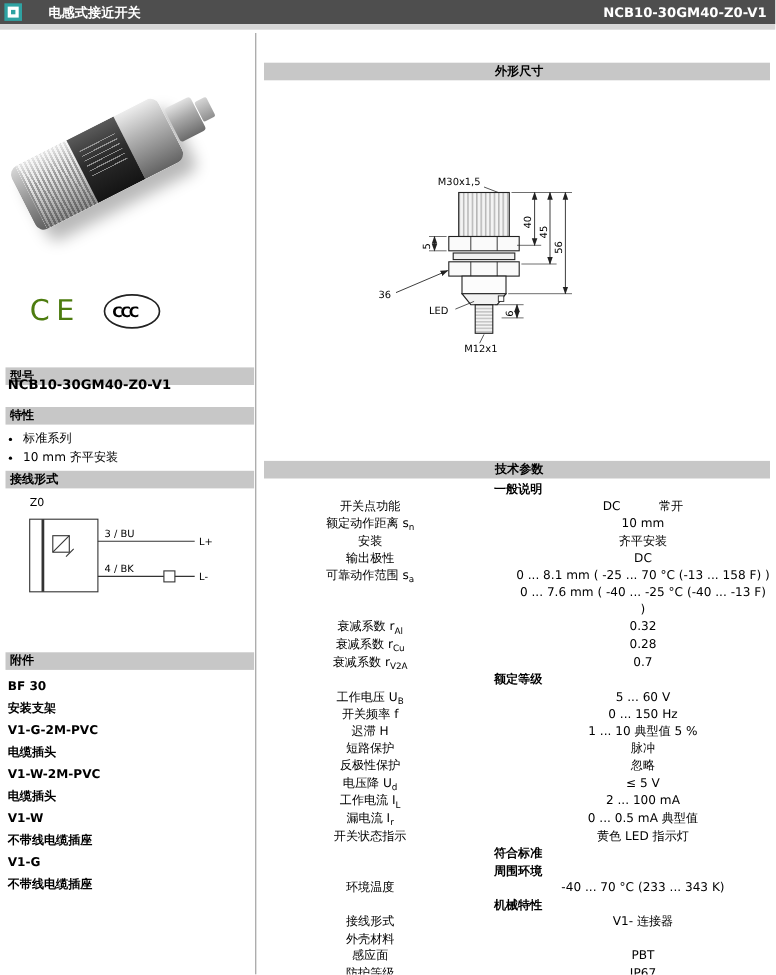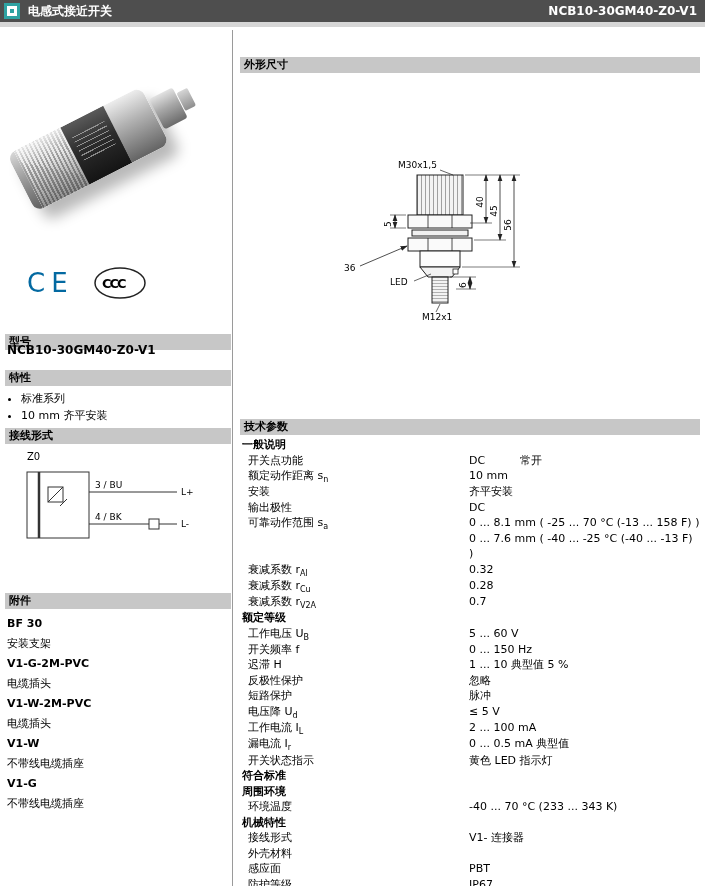--- a/index.html
+++ b/index.html
@@ -8,28 +8,28 @@
     width:705px; height:886px; position:relative; overflow:hidden;
     font-family:"DejaVu Sans","Liberation Sans",sans-serif; color:#000;
   }
 
   
   .topbar { position:absolute; top:0; left:0; width:705px; height:22px;
             background:#4e4e4e; display:flex; align-items:center; }
   .brand { width:16px; height:16px; margin-left:4px; background:#2fa2a2; position:relative; flex:none; }
   .brand::before { content:""; position:absolute; inset:3px; background:#ffffff; }
   .brand::after  { content:""; position:absolute; inset:6px; background:#2fa2a2; }
-  .topbar-title { color:#fff; font-weight:bold; font-size:12px; margin-left:8px; }
+  .topbar-title { color:#fff; font-weight:bold; font-size:12px; margin-left:24px; }
   .topbar-model { color:#fff; font-weight:bold; font-size:12px; margin-left:auto; margin-right:8px; }
   .substrip { position:absolute; top:22px; left:0; width:705px; height:5px; background:#d6d6d6; }
   .divider  { position:absolute; top:30px; left:232px; width:1px; height:856px; background:#9a9a9a; }
 
   
   .leftcol  { position:absolute; top:30px; left:5px;   width:226px; height:856px; }
-  .rightcol { position:absolute; top:30px; left:240px; width:460px; height:856px; }
+  .rightcol { position:absolute; top:30px; left:240px; width:460px; height:856px;text-align:center; }
 
   .secbar { position:absolute; left:0; background:#c7c7c7; font-weight:bold; font-size:11px;
             height:16px; line-height:16px; padding-left:4px; }
   .leftcol  .secbar { width:226px; }
   .rightcol .secbar { width:460px; }
 
   
   .photo { position:absolute; top:8px; left:0; width:222px; height:195px; overflow:hidden; }
   .sensor-wrap { position:absolute; left:6px; top:70px; display:flex; align-items:center;
                  transform:rotate(-27deg); }
@@ -44,34 +44,34 @@
   .band   { width:48px; position:relative;
             background:linear-gradient(to bottom,#5a5a5a,#2c2c2c 45%,#141414); }
   .band::after { content:""; position:absolute; left:6px; right:6px; top:14px; height:28px;
             background:repeating-linear-gradient(to bottom,rgba(255,255,255,.45) 0 1px,transparent 1px 5px); }
   .rear   { width:42px; background:linear-gradient(to bottom,#ededed,#b3b3b3 40%,#636363); }
   .conn   { width:26px; height:34px; margin-left:2px; border-radius:3px; flex:none;
             background:linear-gradient(to bottom,#e2e2e2,#a7a7a7 45%,#6b6b6b); }
   .conn-tip { width:12px; height:20px; margin-left:1px; border-radius:2px; flex:none;
             background:linear-gradient(to bottom,#d5d5d5,#8e8e8e); }
 
-  .ce-mark  { position:absolute; top:238px; left:22px; font-size:26px; letter-spacing:6px; color:#0369a1; }
+  .ce-mark  { position:absolute; top:238px; left:22px; font-size:26px; letter-spacing:6px; color:#4d7c0f; }
   .ccc-mark { position:absolute; top:236px; left:88px; }
 
   .bar-model       { top:304px; }
   .model-value     { position:absolute; top:313px; left:2px; font-weight:bold; font-size:12px; }
   .bar-features    { top:340px; }
   .features-list   { position:absolute; top:360px; left:16px; font-size:11px; line-height:17px; }
   .features-list li{ list-style:disc outside; }
   .bar-connection  { top:398px; }
   .wiring          { position:absolute; top:418px; left:18px; }
   .bar-accessories { top:563px; }
   .acc-list        { position:absolute; top:584px; left:2px; font-size:11px; }
   .acc-name { font-weight:bold; line-height:20px; }
-  .acc-desc { line-height:20px; }
+  .acc-desc { line-height:20px;font-weight:bold; }
 
   
   .bar-dimensions { top:27px; }
   .drawing  { position:absolute; top:45px; left:0; }
   .bar-tech { top:389px; }
   .tech-table { position:absolute; top:407px; left:0; width:460px; }
   .tgroup { font-weight:bold; font-size:11px; line-height:15.5px; padding-left:2px; }
   .trow   { display:flex; font-size:11px; line-height:15.5px;gap:44px; }
   .tlabel { width:185px; flex:none; padding-left:8px; }
   .tval   { flex:1; white-space:pre-wrap; }
@@ -278,28 +278,28 @@
       </div>
       <div class="trow">
         <span class="tlabel">开关频率 f</span>
         <span class="tval">0 ... 150 Hz</span>
       </div>
       <div class="trow">
         <span class="tlabel">迟滞 H</span>
         <span class="tval">1 ... 10 典型值 5 %</span>
       </div>
       <div class="trow">
+        <span class="tlabel">短路保护</span>
+        <span class="tval">脉冲</span>
+      </div>
+      <div class="trow">
         <span class="tlabel">反极性保护</span>
         <span class="tval">忽略</span>
       </div>
       <div class="trow">
-        <span class="tlabel">短路保护</span>
-        <span class="tval">脉冲</span>
-      </div>
-      <div class="trow">
         <span class="tlabel">电压降  U<sub>d</sub></span>
         <span class="tval">≤ 5 V</span>
       </div>
       <div class="trow">
         <span class="tlabel">工作电流  I<sub>L</sub></span>
         <span class="tval">2 ... 100 mA</span>
       </div>
       <div class="trow">
         <span class="tlabel">漏电流  I<sub>r</sub></span>
         <span class="tval">0 ... 0.5 mA 典型值</span>

